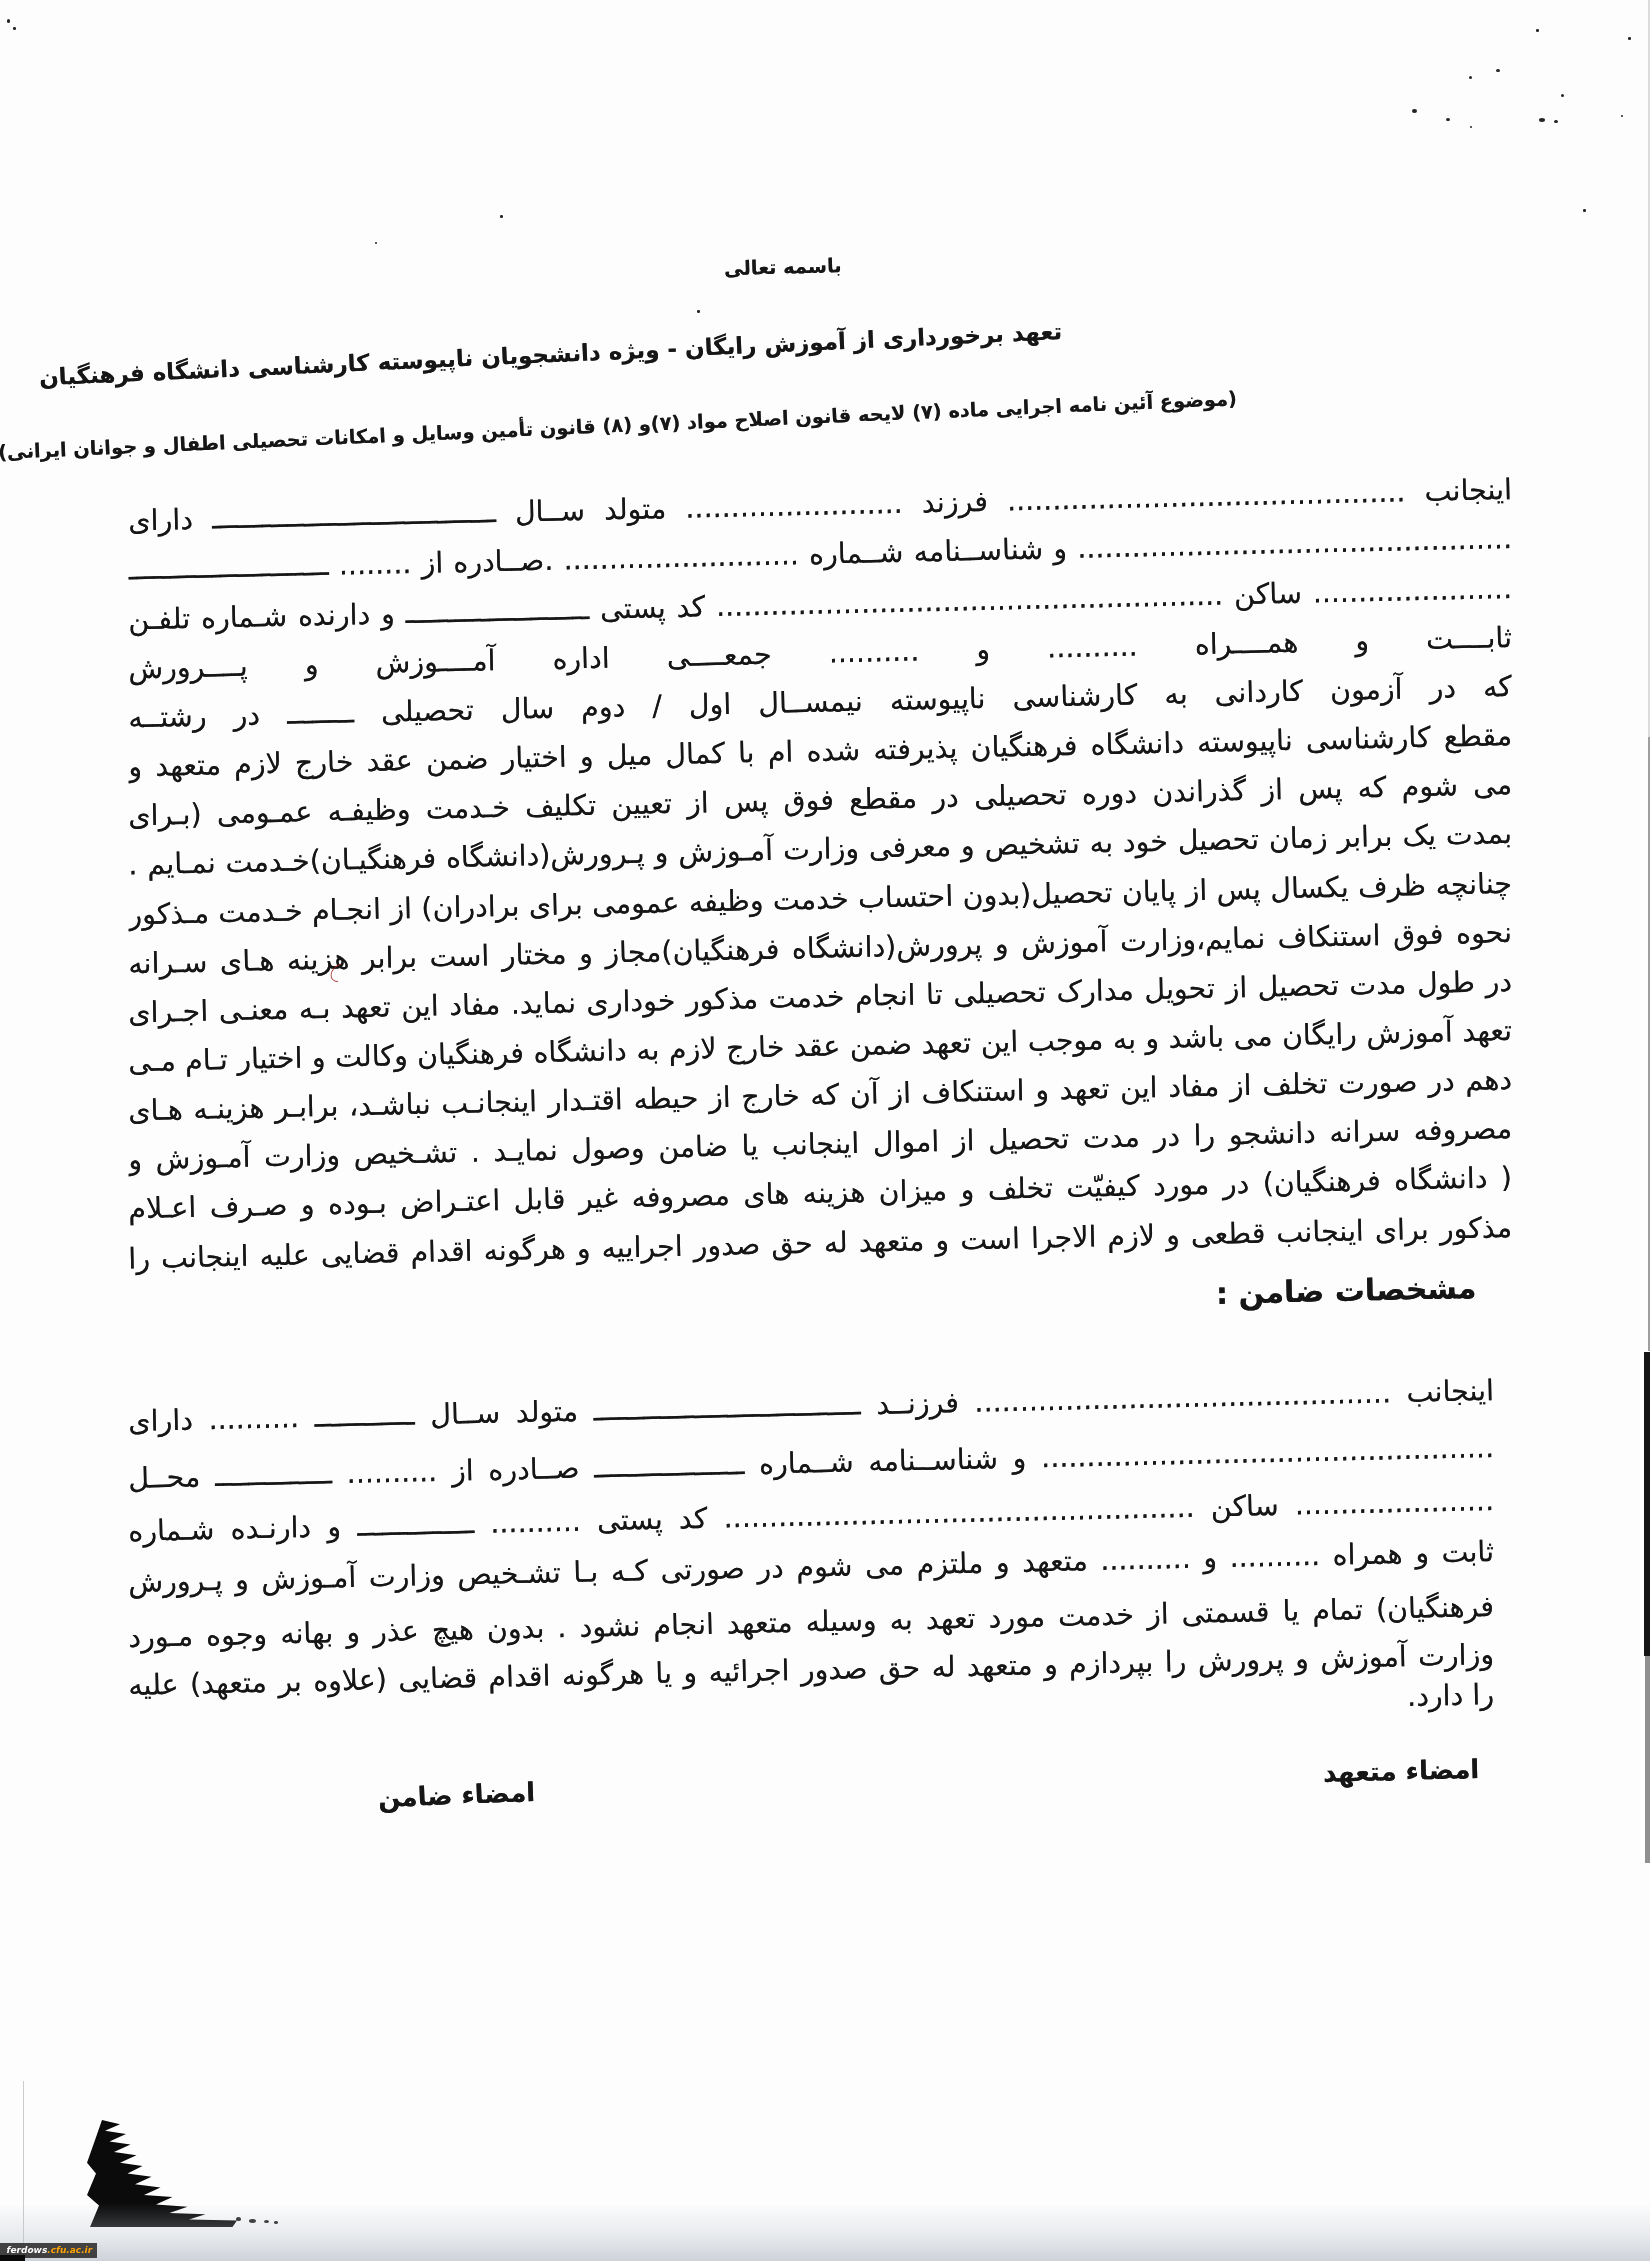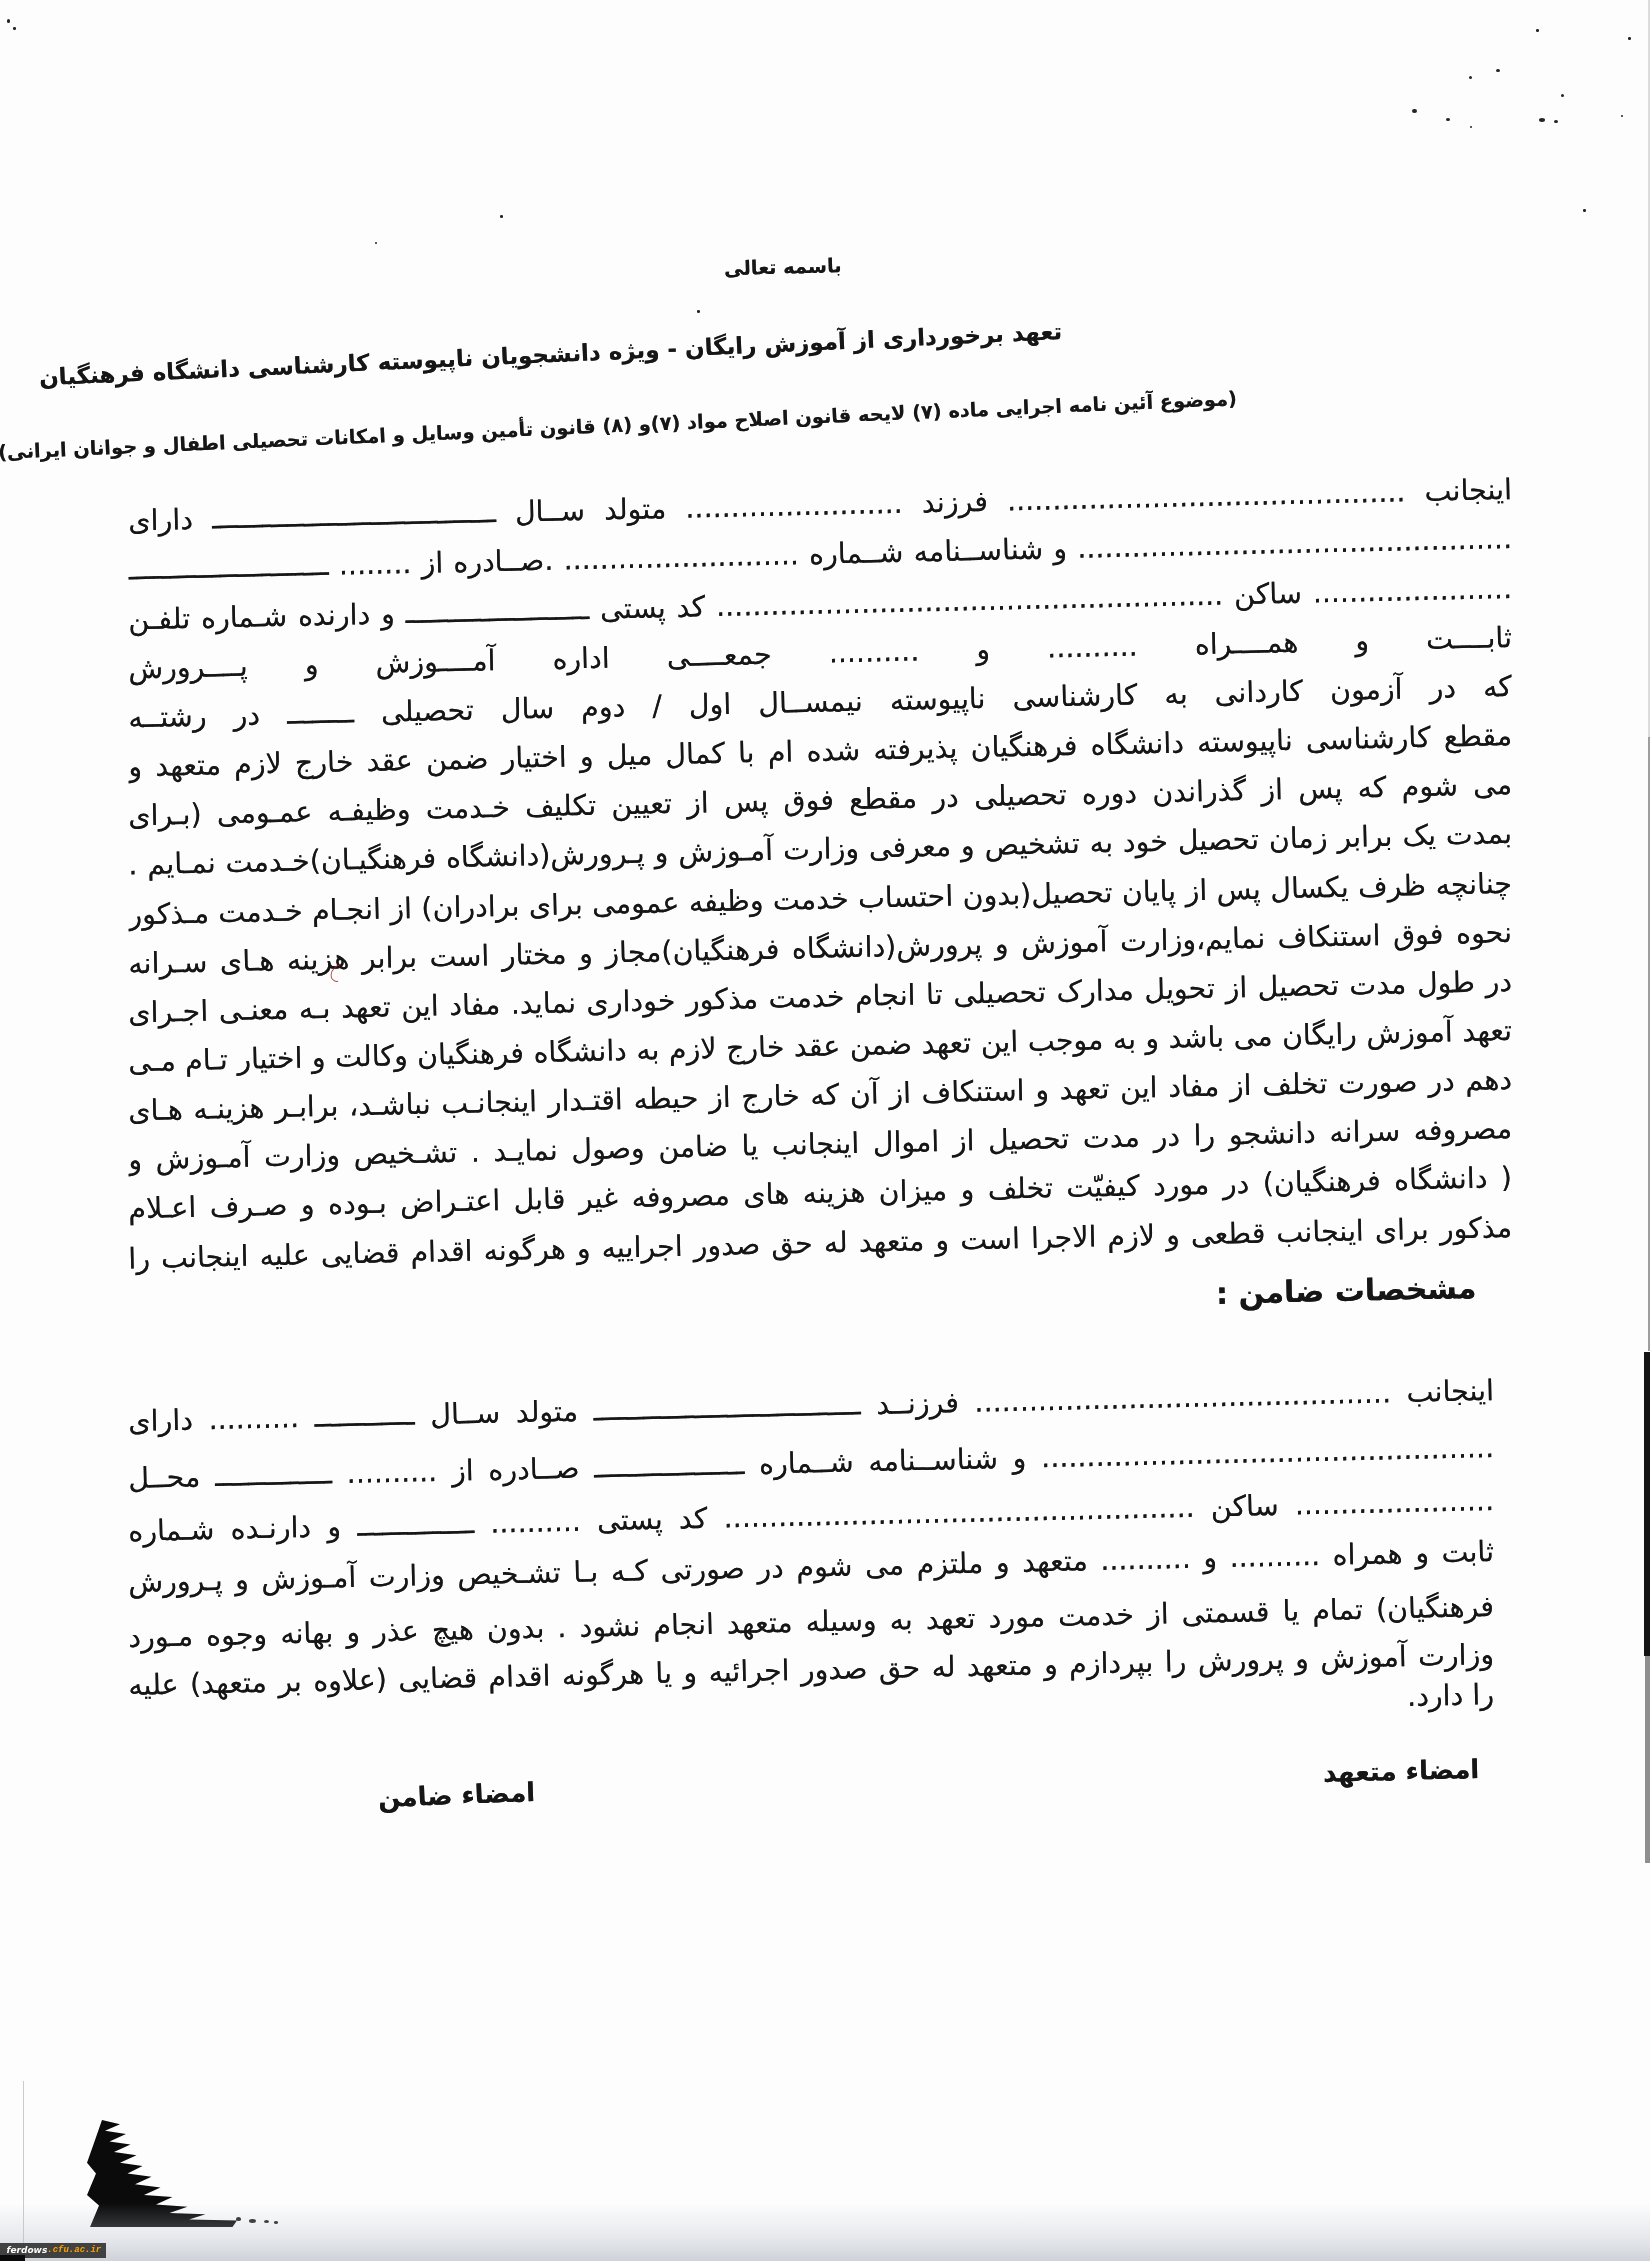--- a/index.html
+++ b/index.html
@@ -77,21 +77,21 @@
     transform:rotate(42deg);
   }
   .watermark{
     left:0;top:2243px;height:15px;padding:0 5.2px 0 6.5px;
     background:rgba(52,52,52,.92);
     display:flex;align-items:center;
     font-size:9px;font-style:italic;font-weight:bold;line-height:15px;
     white-space:nowrap;direction:ltr;
   }
   .wm-name{color:#ffffff;text-align:right;}
-  .wm-domain{color:#ffa200;font-family:Liberation Mono, monospace;}
+  .wm-domain{color:#ffa200;}
   .corner-black{left:0;top:2255px;width:25px;height:5.8px;background:#0a0a0a;}
 </style>
 </head>
 <body>
 
 <div class="page">
 
   <div class="abs fa bismillah">باسمه تعالی</div>
   <div class="abs fa doc-title">تعهد برخورداری از آموزش رایگان - ویژه دانشجویان ناپیوسته کارشناسی دانشگاه فرهنگیان</div>
   <div class="abs fa doc-subtitle">(موضوع آئین نامه اجرایی ماده (۷) لایحه قانون اصلاح مواد (۷)و (۸) قانون تأمین وسایل و امکانات تحصیلی اطفال و جوانان ایرانی)</div>

